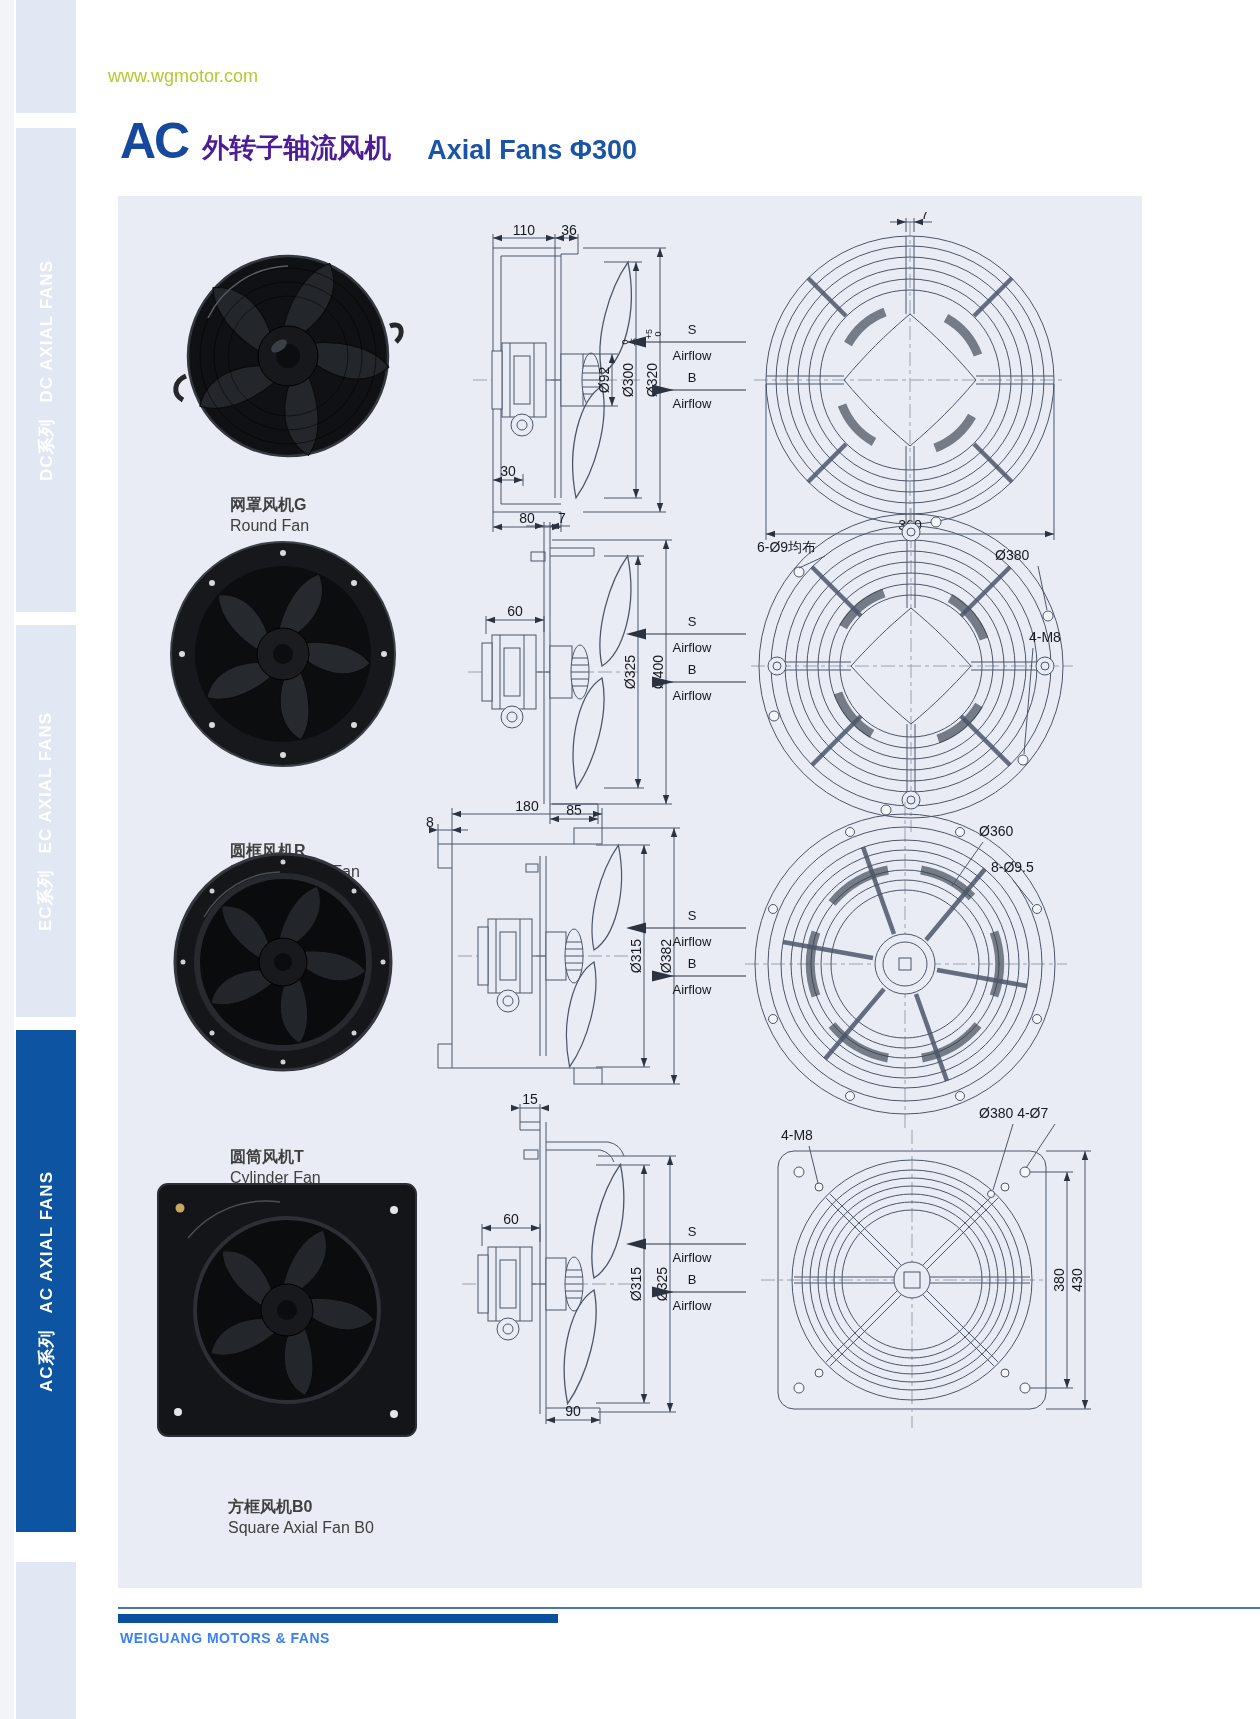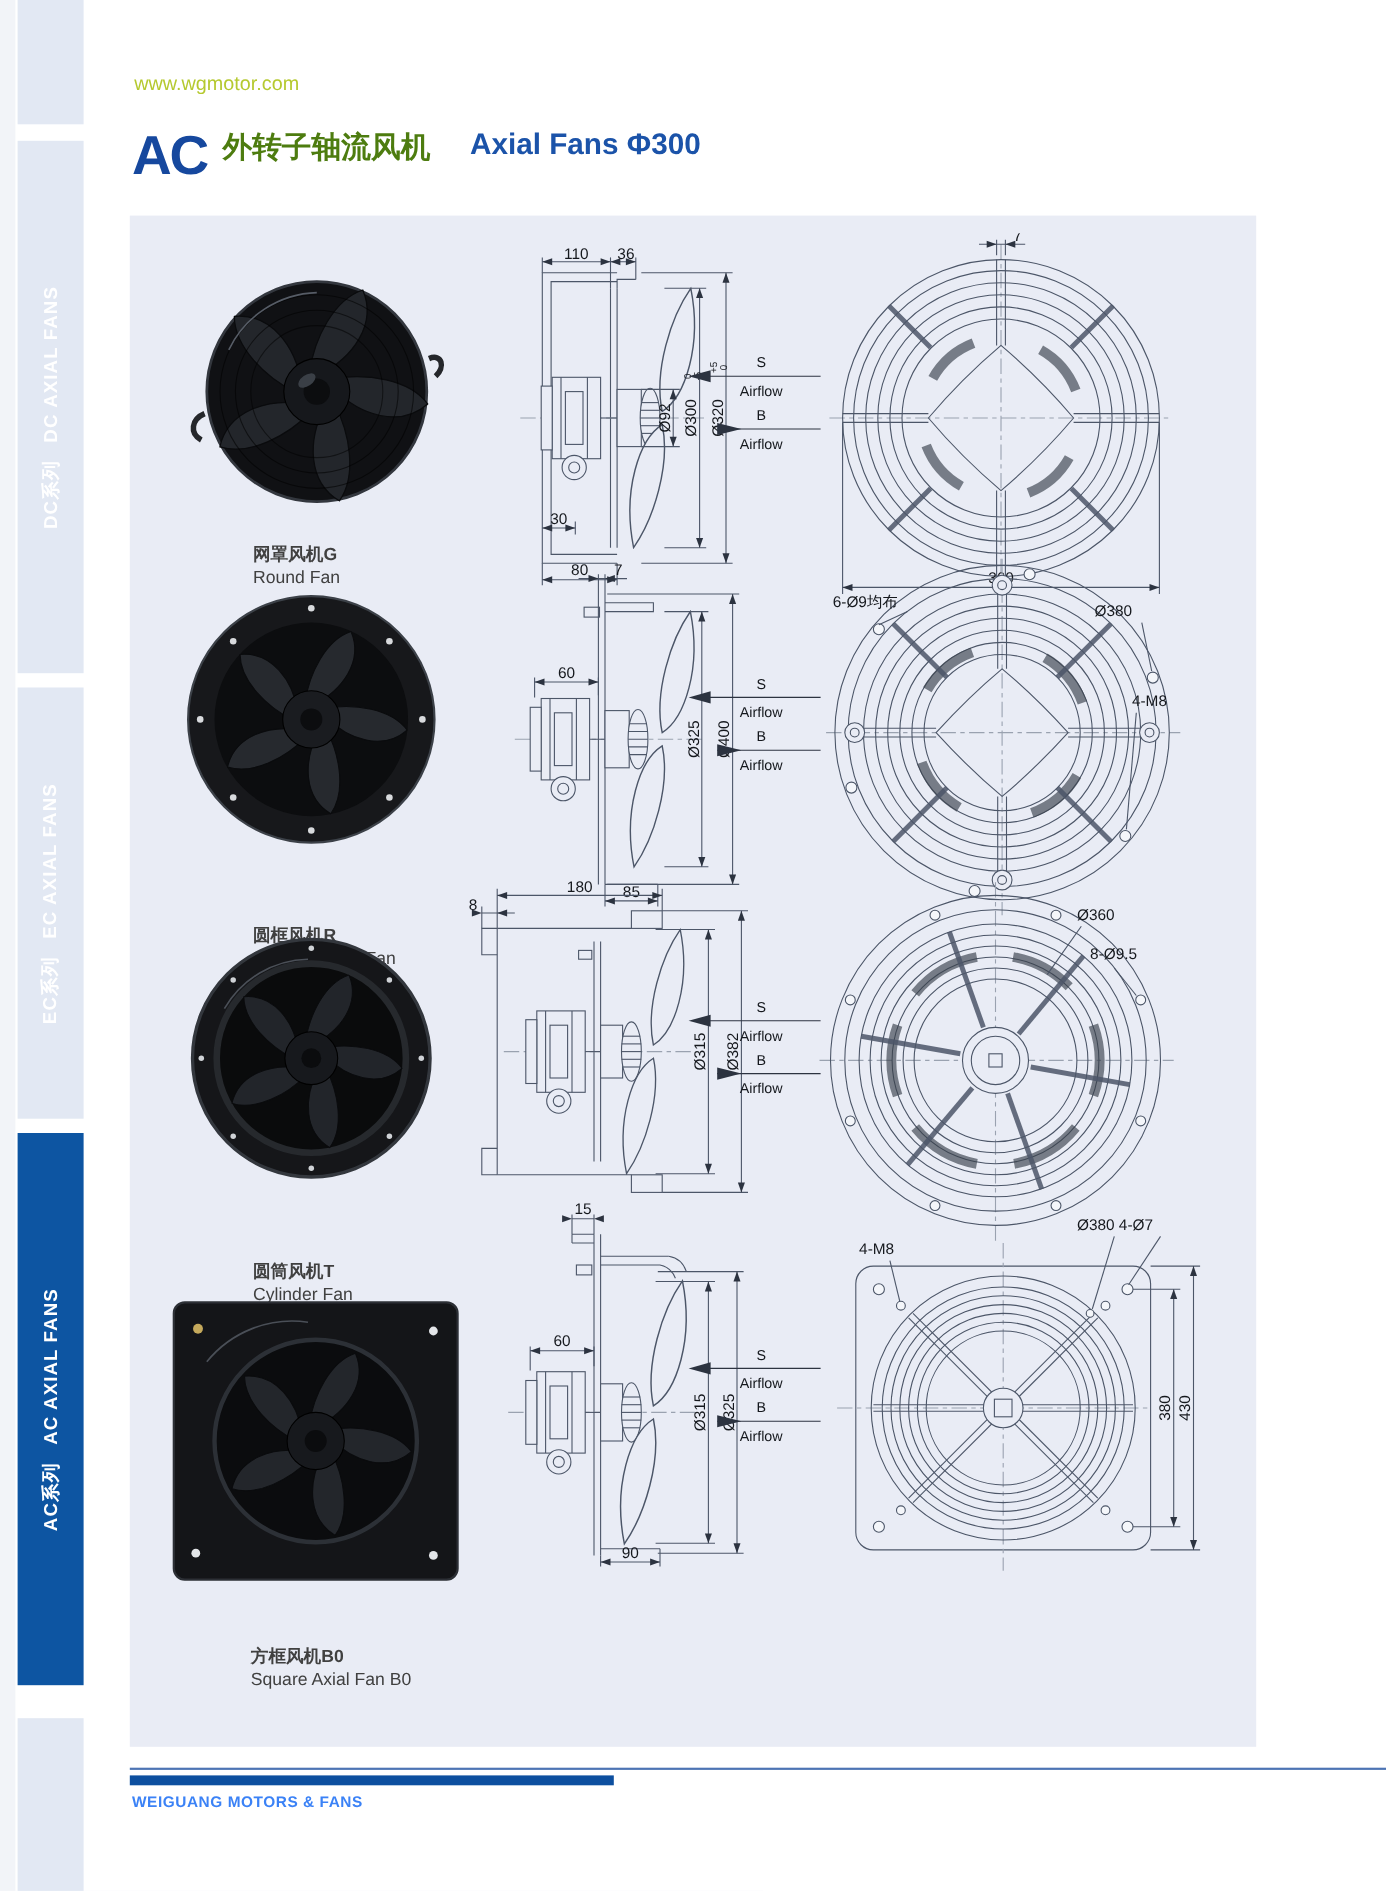--- a/index.html
+++ b/index.html
@@ -8,24 +8,24 @@
   .abs{position:absolute}
   
   .edge-strip{position:absolute;left:0;top:0;width:14px;height:1719px;background:#f2f4f8}
   .tab{position:absolute;left:16px;width:60px;display:flex;align-items:center;justify-content:center}
   .tab.inactive{background:#e2e8f3}
   .tab.active{background:#0d55a2}
   .vt{transform:rotate(-90deg);white-space:nowrap;font-weight:bold;font-size:17px;
       color:#ffffff;letter-spacing:1px}
   .vt .cn{margin-right:16px}
   
-  .website{position:absolute;left:122px;top:66px;font-size:18px;color:#b5c92f}
-  .titlebar{position:absolute;left:120px;top:116px;display:flex;align-items:flex-start}
+  .website{position:absolute;left:108px;top:66px;font-size:18px;color:#b5c92f}
+  .titlebar{position:absolute;left:120px;top:116px;display:flex;align-items:flex-end}
   .t-ac{font-size:50px;font-weight:900;color:#16489e;letter-spacing:-2px;line-height:1}
-  .t-cn{font-size:27px;font-weight:bold;color:#4d7c0f;margin-left:14px}
+  .t-cn{font-size:27px;font-weight:bold;color:#4c1d95;margin-left:14px}
   .t-en{font-size:27px;font-weight:bold;color:#1b53a9;margin-left:36px}
   
   .panel{position:absolute;left:118px;top:196px;width:1024px;height:1392px;background:#e9ecf5}
   .plabel{position:absolute;font-size:16px;color:#404040;line-height:21px}
   .plabel .cn{font-weight:600;display:block}
   .plabel .en{display:block}
   
   svg text{font-family:"Liberation Sans",sans-serif}
   .ln{stroke:#4c5668;fill:none;stroke-width:1}
   .ctr{stroke:#9aa2b0;stroke-width:1;fill:none;stroke-dasharray:14 4 4 4}

